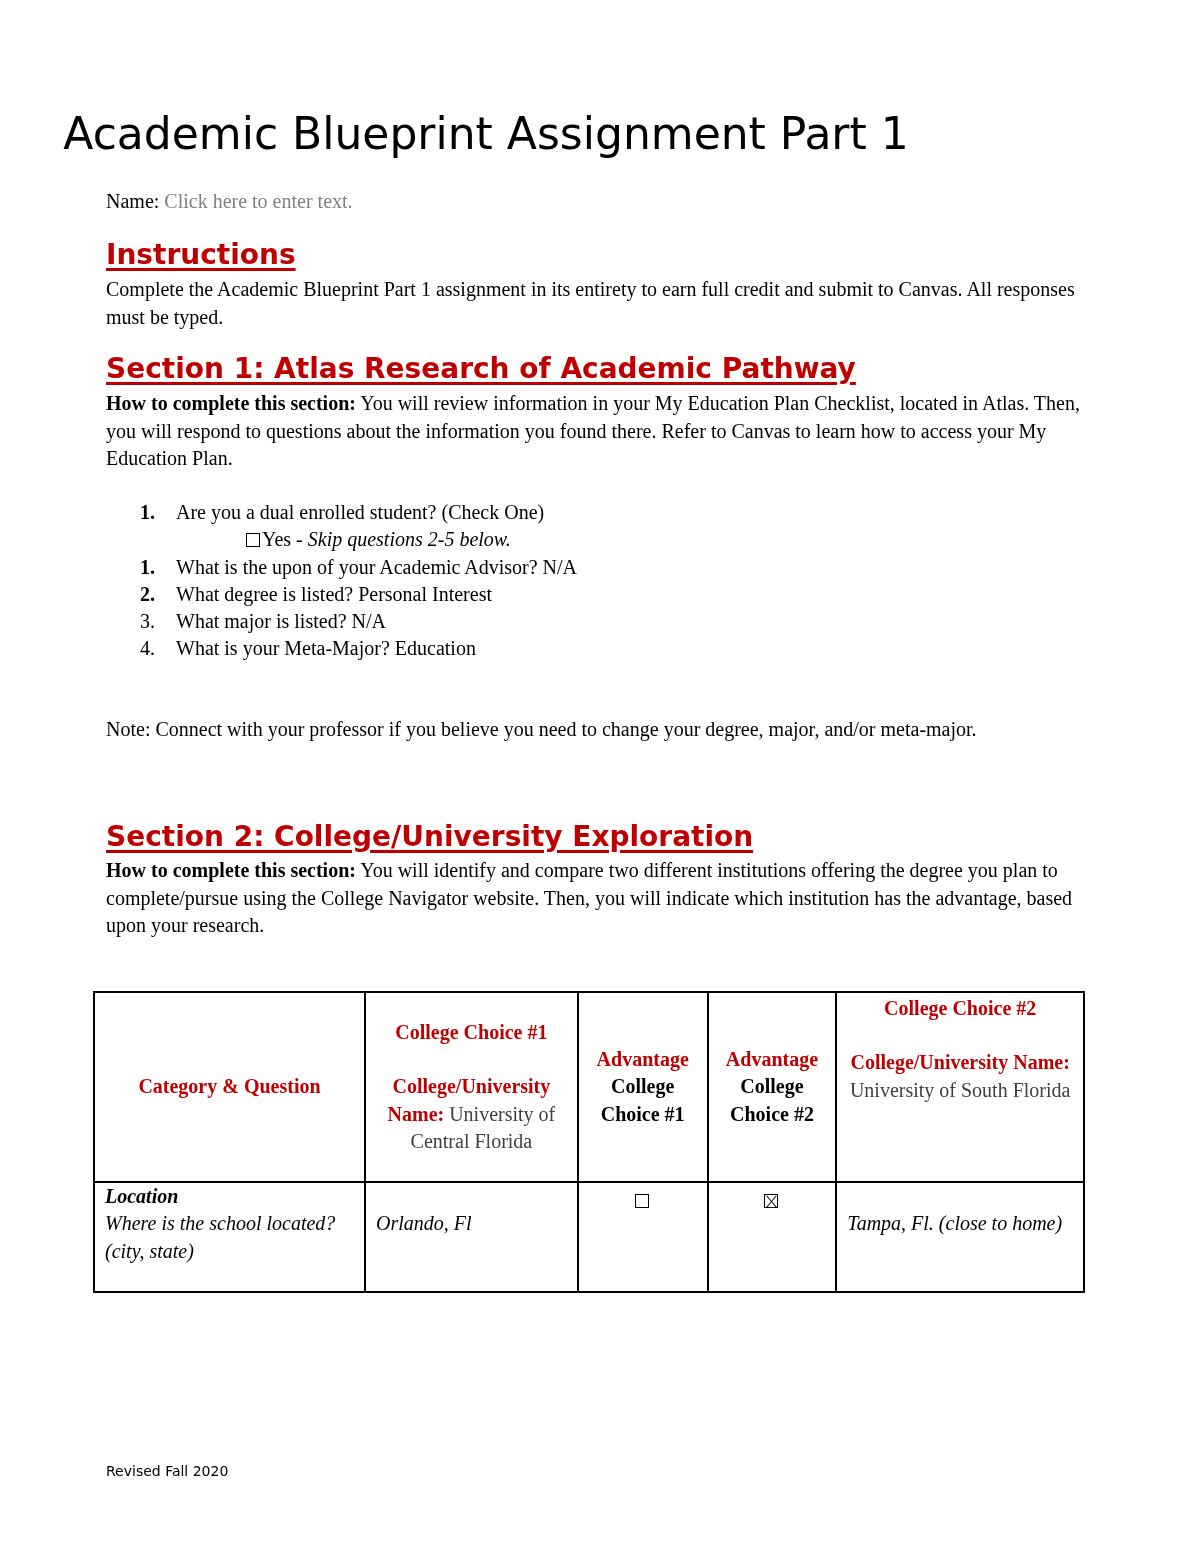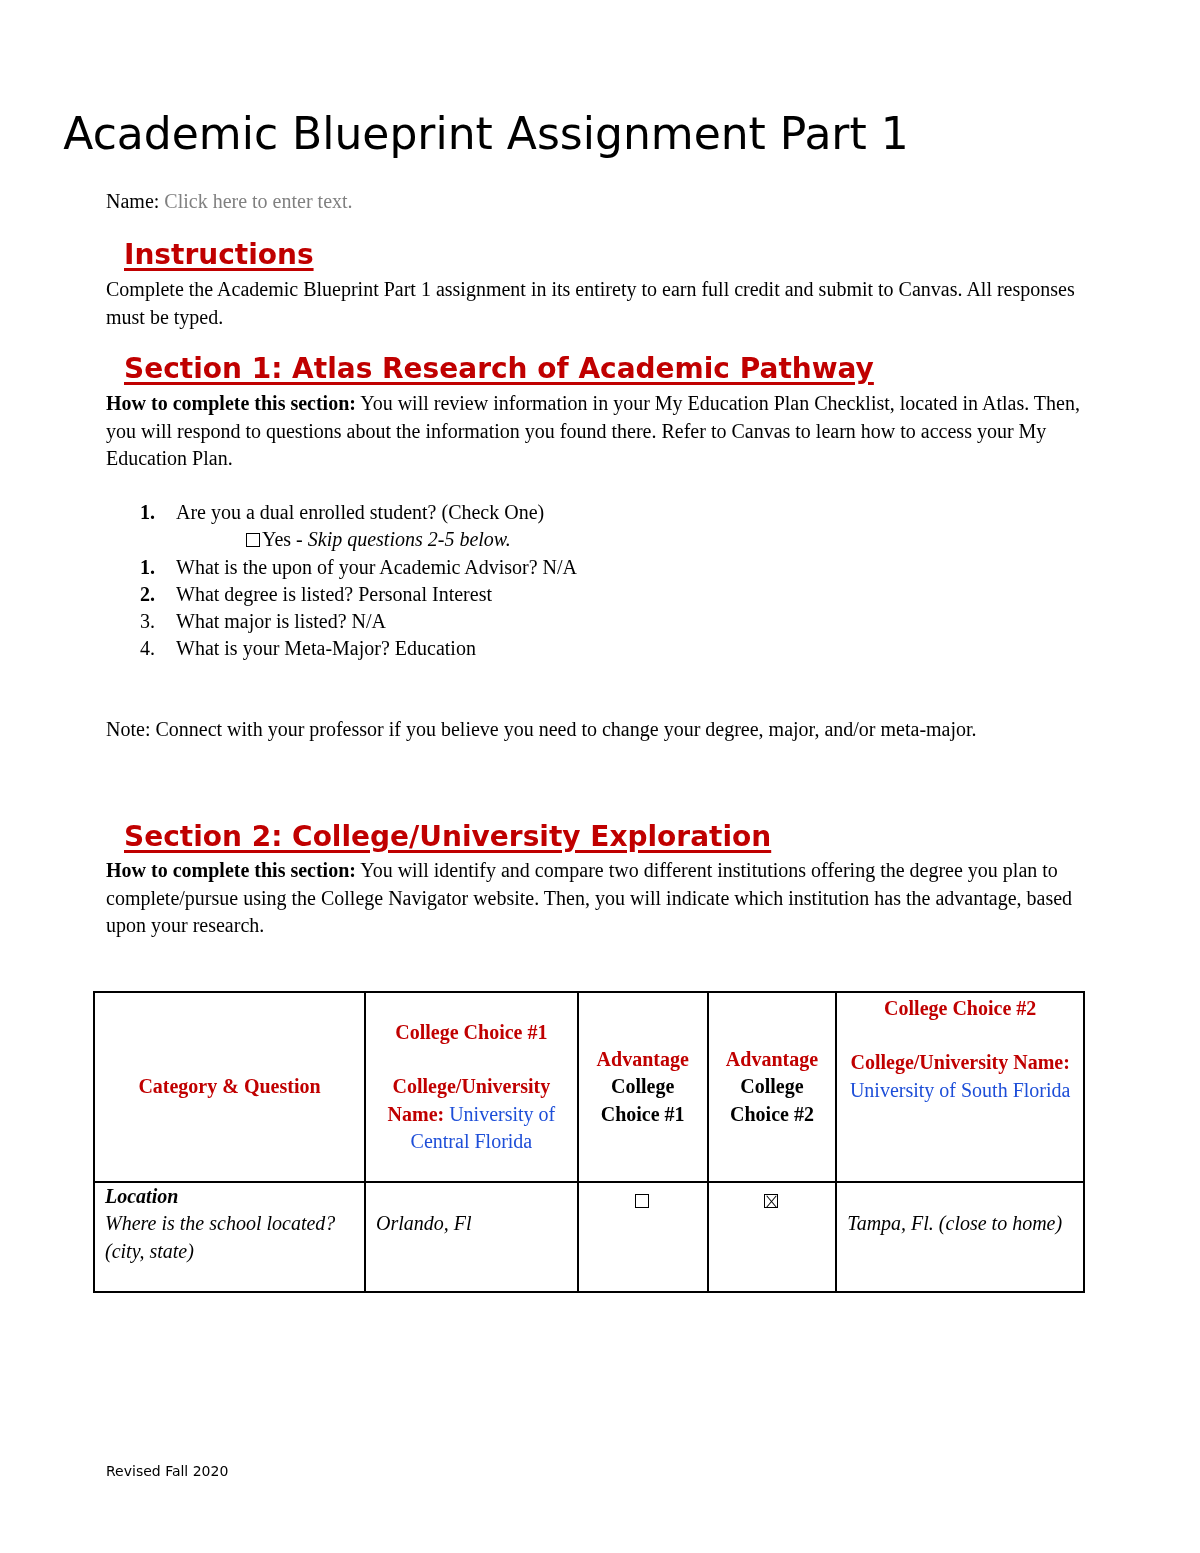--- a/index.html
+++ b/index.html
@@ -8,21 +8,21 @@
     position: absolute; left: 0; top: 108px; width: 972px; text-align: center;
     font-family: "DejaVu Sans", sans-serif; font-size: 44px; font-weight: normal; color: #000;
     letter-spacing: 0px;
   }
   .name-line {
     position: absolute; left: 106px; top: 190px;
     font-family: "Liberation Serif", serif; font-size: 20px;
   }
   .name-line .placeholder { color: #808080; }
   .heading {
-    position: absolute; left: 124px;
+    position: absolute; left: 106px;
     font-family: "DejaVu Sans", sans-serif; font-weight: bold; color: #c00000;
     text-decoration: underline; text-decoration-thickness: 3px; text-underline-offset: 4px;
   }
   .h-instr { top: 238px; font-size: 28px; }
   .h-sec1 { top: 352px; font-size: 28px; text-align: center; }
   .h-sec2 { top: 820px; font-size: 28px; }
   .para {
     position: absolute; left: 106px; width: 990px;
     font-family: "Liberation Serif", serif; font-size: 20px; line-height: 27.5px;
   }
@@ -49,21 +49,21 @@
   }
   .box.checked::before { transform: rotate(40deg); }
   .box.checked::after { transform: rotate(-40deg); }
   table.cmp {
     position: absolute; left: 93px; top: 991px; width: 992px;
     border-collapse: collapse; font-family: "Liberation Serif", serif; font-size: 20px;
   }
   table.cmp td, table.cmp th { border: 2px solid #000; vertical-align: top; padding: 0 10px; line-height: 27.3px; }
   table.cmp th { font-weight: bold; vertical-align: middle; text-align: center; height: 186px; }
   .red { color: #c00000; }
-  .hdr-normal { font-weight: normal; color: #1d4ed8; }
+  .hdr-normal { font-weight: normal; color: #404040; }
   .cb-cell { text-align: center; padding-top: 4px !important; }
   .cat-title { font-weight: bold; }
   .row1 td { height: 104px; padding-top: 4px; font-style: italic; }
   .row2 td { height: 104px; padding-top: 4px; }
   .footer {
     position: absolute; left: 106px; top: 1463px;
     font-family: "DejaVu Sans", sans-serif; font-size: 14px; color: #000;
   }
 </style>
 </head>

